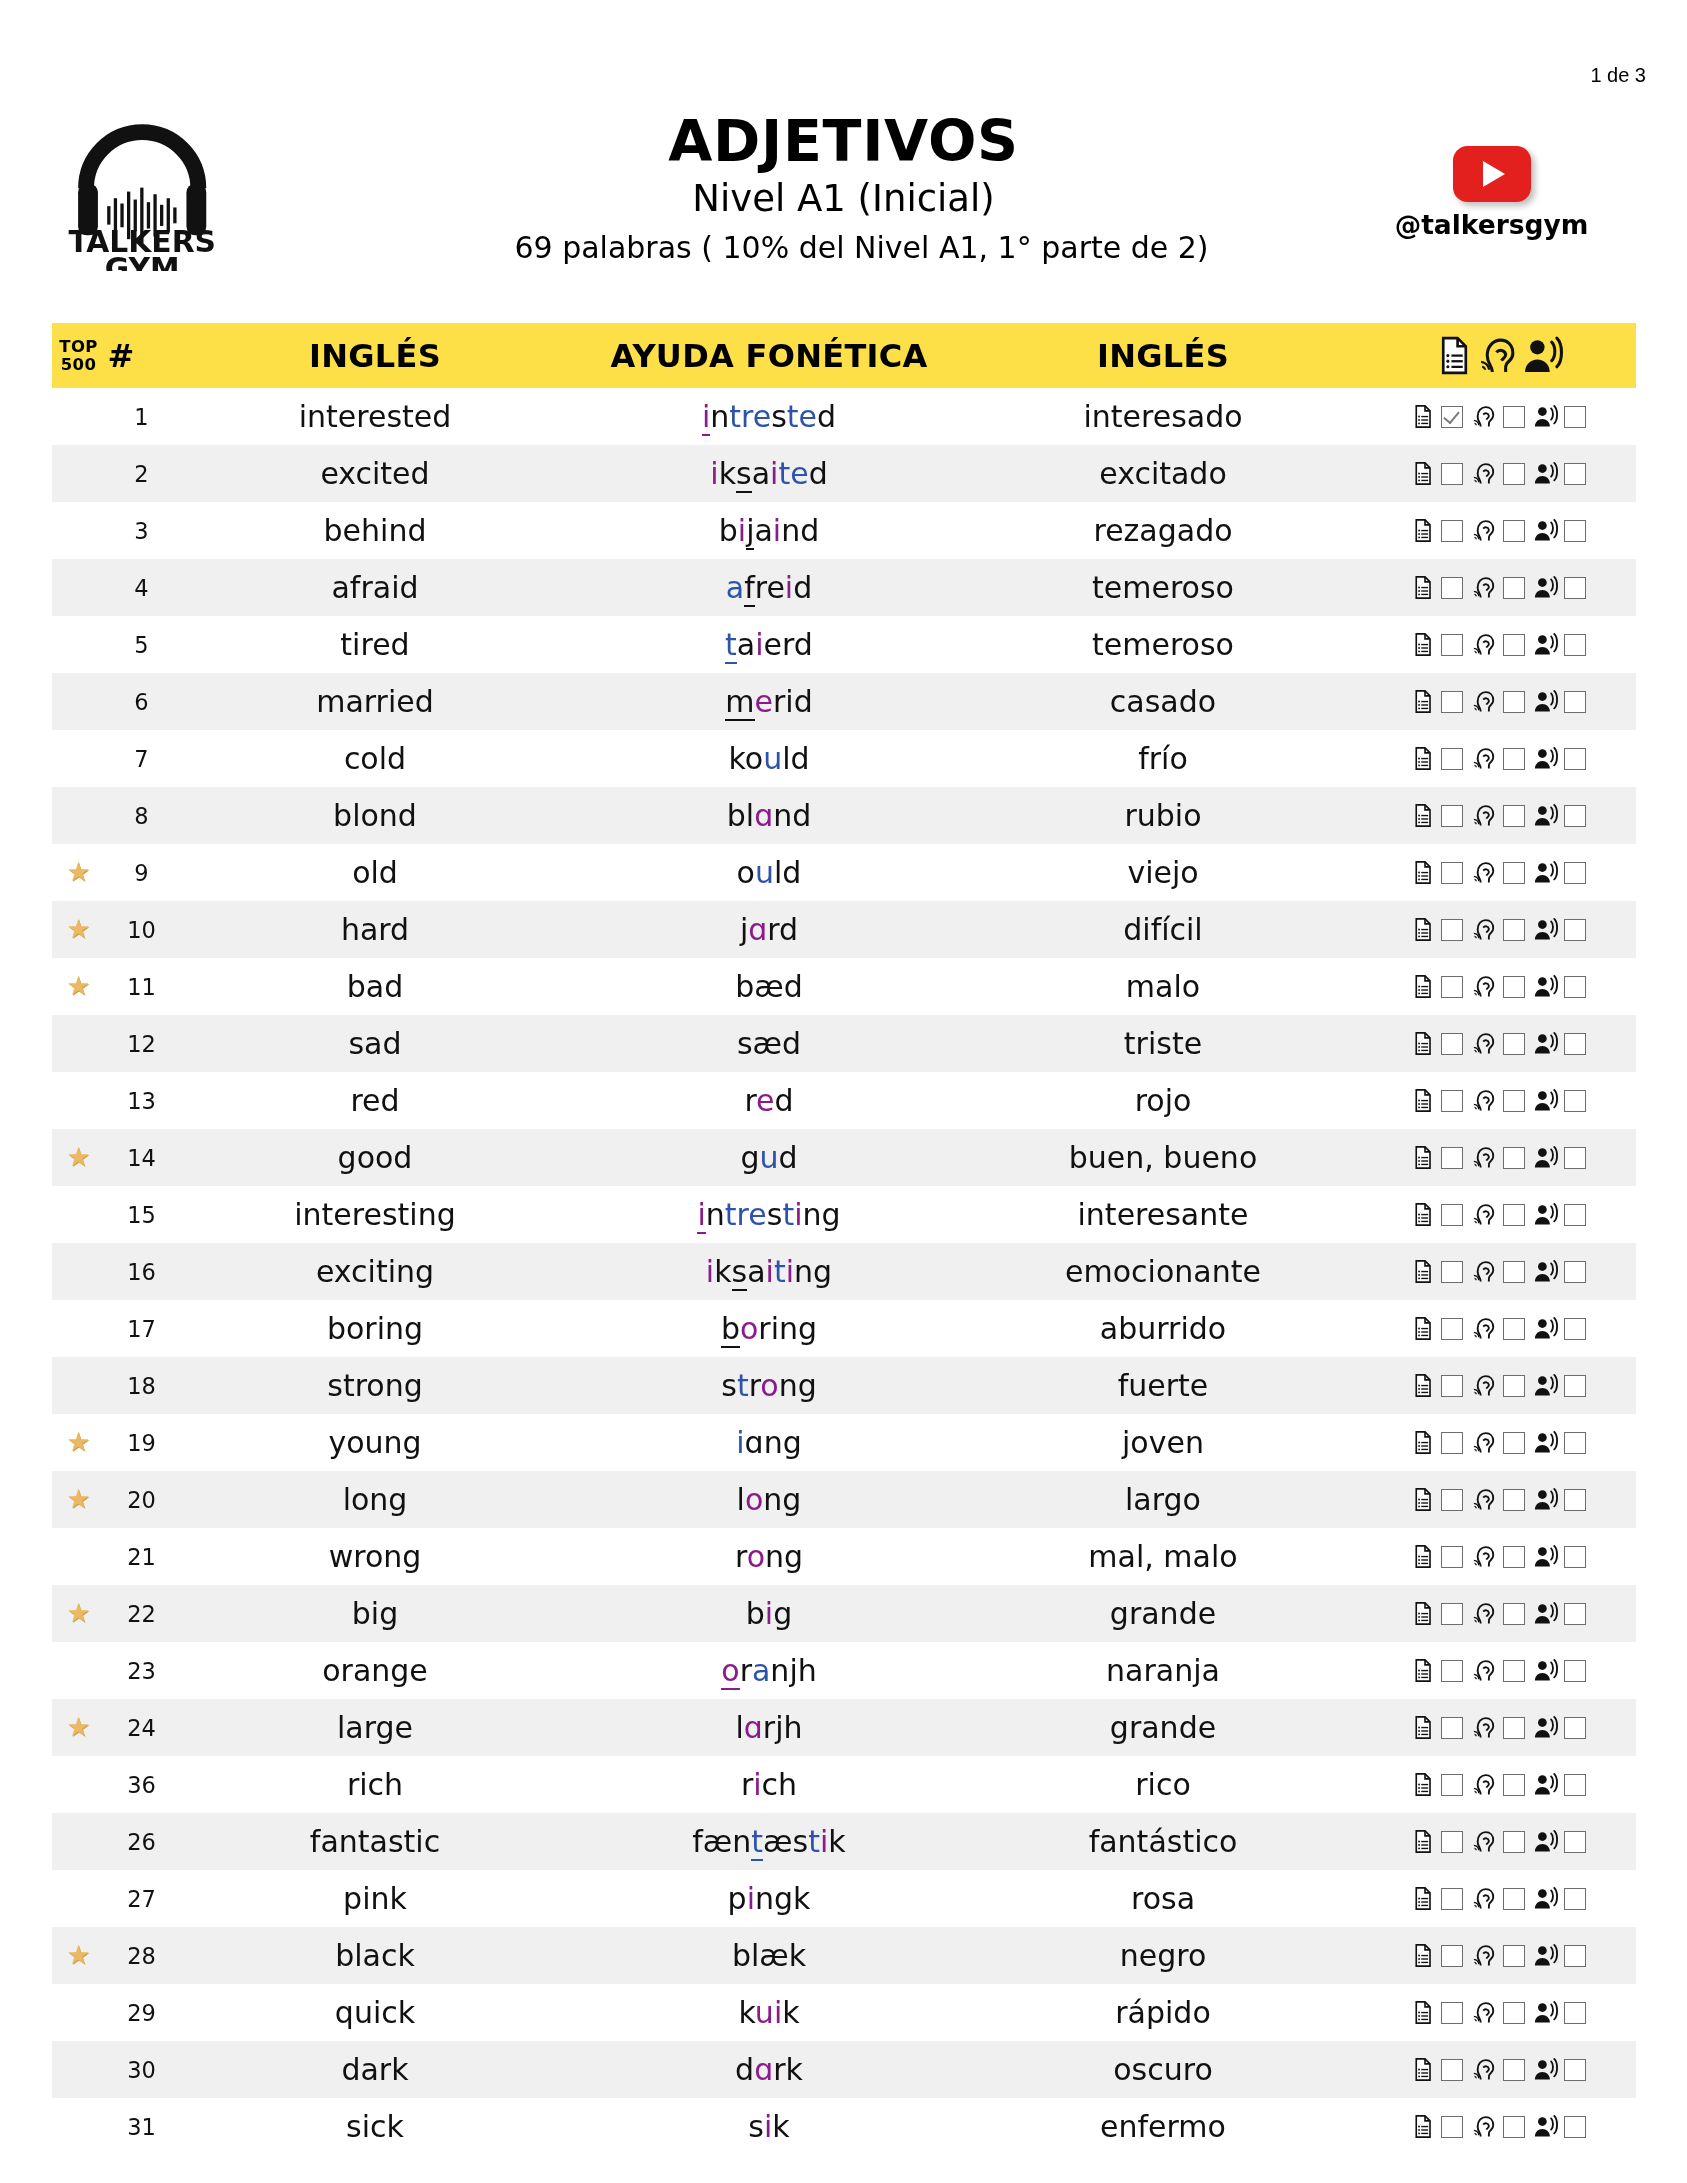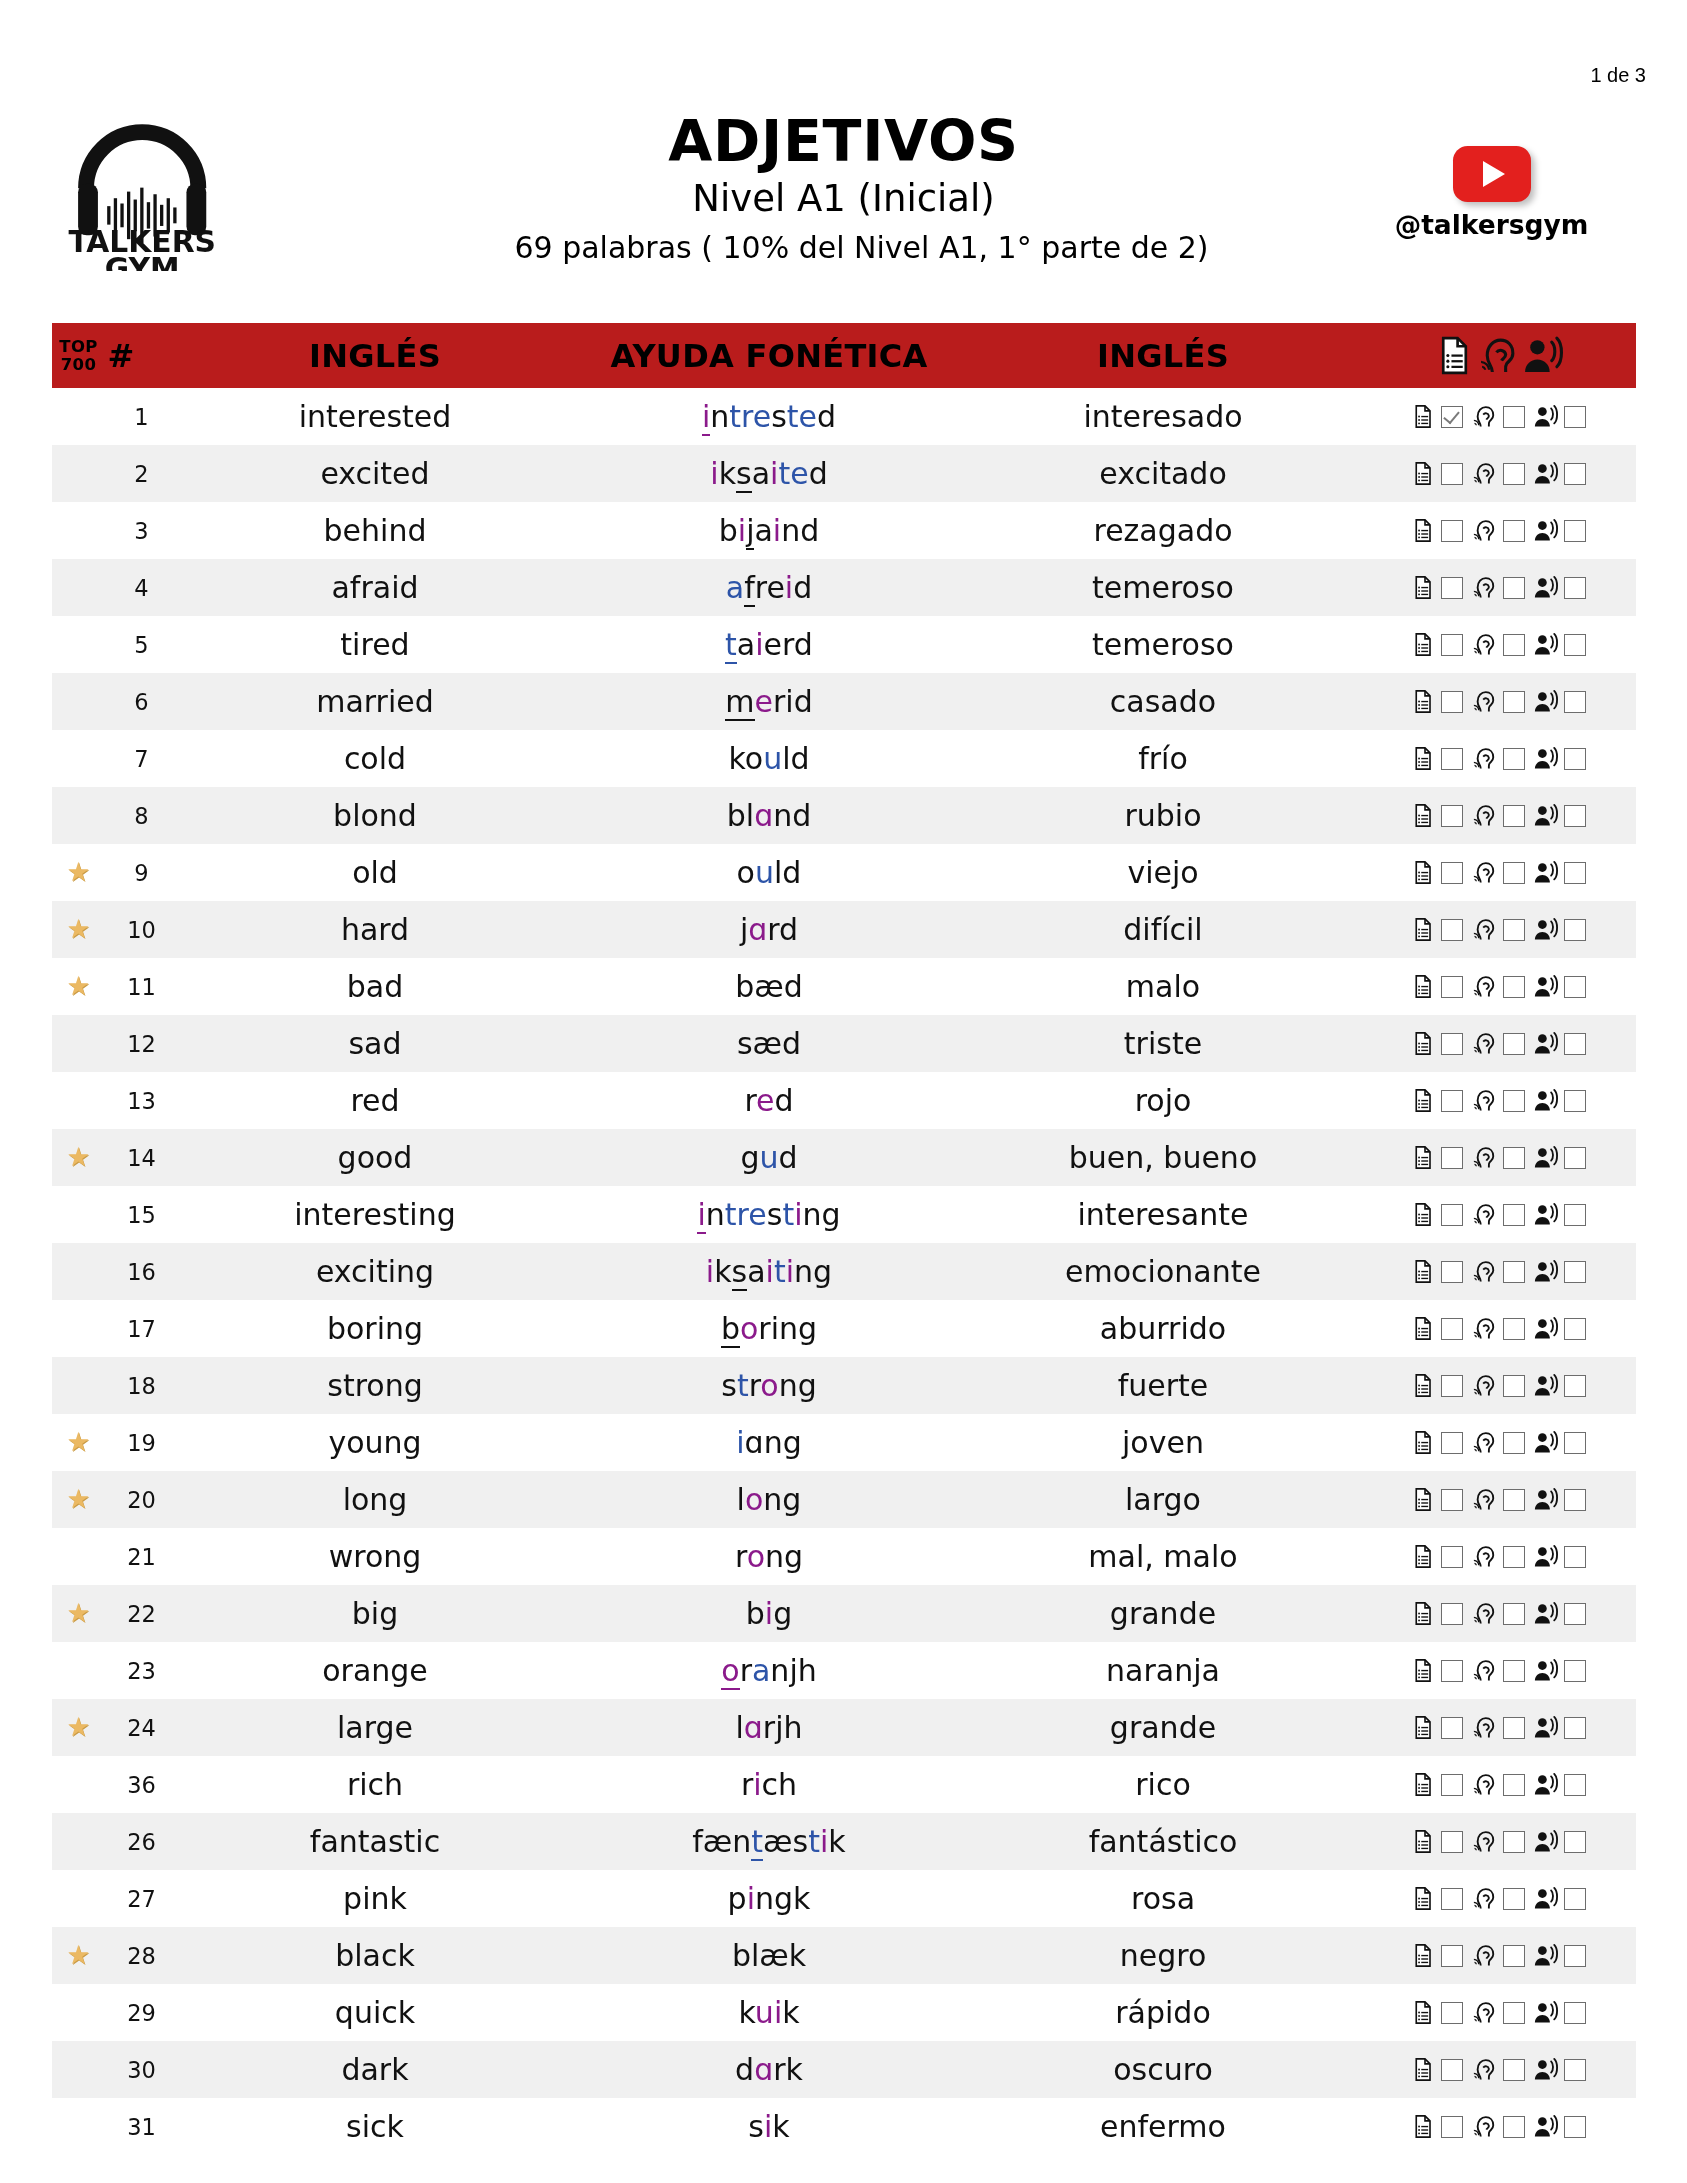--- a/index.html
+++ b/index.html
@@ -88,21 +88,21 @@
     table-layout:fixed;
   }
   table.vocab col.c-star{width:53px;}
   table.vocab col.c-num {width:73px;}
   table.vocab col.c-eng {width:394px;}
   table.vocab col.c-pho {width:394px;}
   table.vocab col.c-esp {width:394px;}
   table.vocab col.c-chk {width:276px;}
 
   thead th{
-    background:#b91c1c;
+    background:#fde047;
     height:65px;
     padding:0;
     vertical-align:middle;
     font-family:"DejaVu Sans", sans-serif;
     font-weight:bold;
     color:#000;
   }
   th.h-top{
     font-size:16.5px;line-height:1.05;
     text-align:center;
@@ -238,21 +238,21 @@
         <col class="c-num">
         <col class="c-eng">
       <col class="c-pho">
         <col class="c-esp">
         <col class="c-chk">
     </colgroup>
     <thead>
       <tr>
         <th class="h-top">
           <div>TOP</div>
-          <div>700</div>
+          <div>500</div>
         </th>
         <th class="h-num">#</th>
         <th class="h-col">INGLÉS</th>
         <th class="h-col">AYUDA FONÉTICA</th>
         <th class="h-col">INGLÉS</th>
         <th class="h-icons">
           <span class="hdr-ic">
             <svg viewBox="0 0 40 40">
                 <path d="M10 3h14l8 8v26H10z" fill="#fff" stroke="#111" stroke-width="2.6"></path>
                 <path d="M24 3v8h8" fill="none" stroke="#111" stroke-width="2.6"></path>

